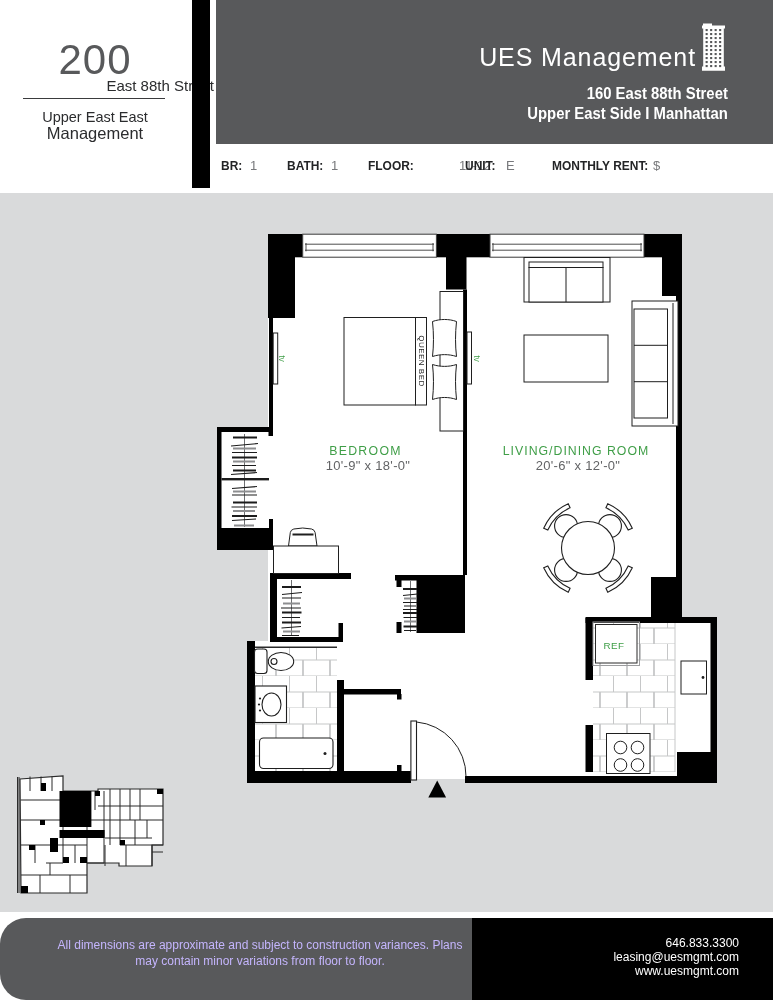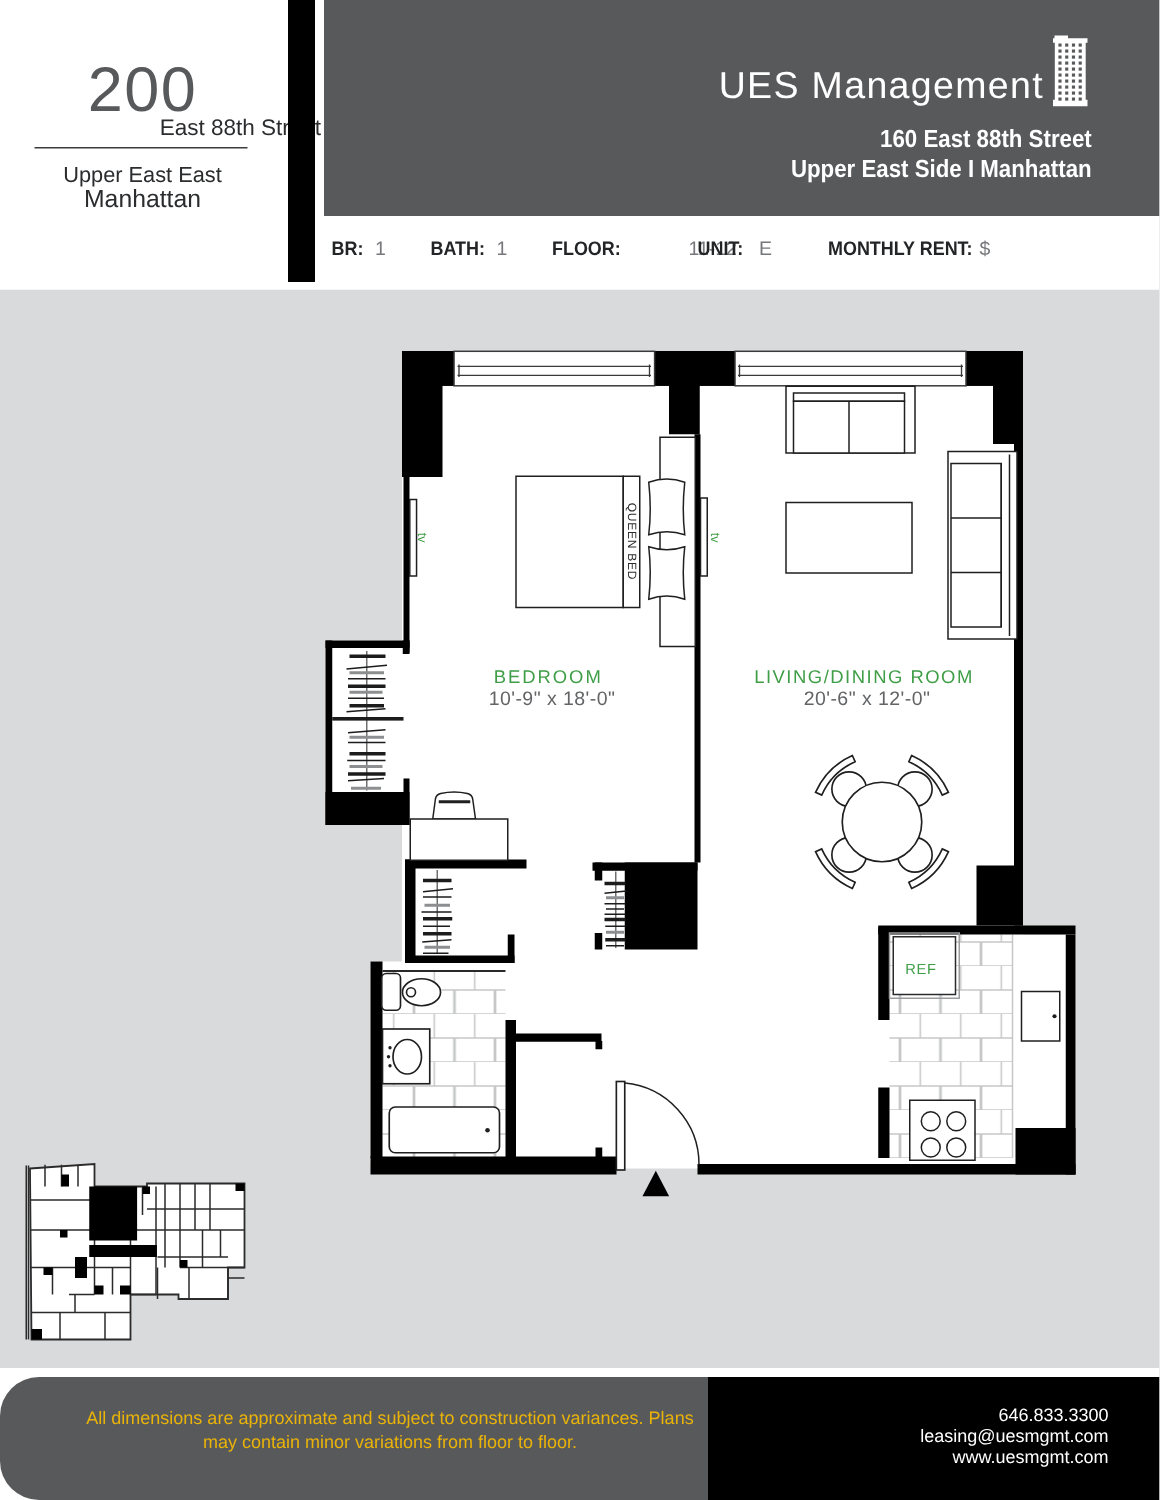--- a/index.html
+++ b/index.html
@@ -8,21 +8,21 @@
   .abs{position:absolute;}
 </style>
 </head>
 <body>
 
 <div class="abs" style="left:0;top:0;width:192px;height:193px;">
   <div class="abs" style="left:0;top:36px;width:190px;text-align:center;color:#58595b;font-size:42px;letter-spacing:1px;">200</div>
   <div class="abs" style="left:0;top:77px;width:190px;text-align:right;color:#2b2c2e;font-size:15px;margin-left:24px;">East 88th Street</div>
   <div class="abs" style="left:23px;top:98px;width:142px;height:1px;background:#3a3b3d;"></div>
   <div class="abs" style="left:0;top:109px;width:190px;text-align:center;color:#2b2c2e;font-size:14.5px;">Upper East East</div>
-  <div class="abs" style="left:0;top:124px;width:190px;text-align:center;color:#2b2c2e;font-size:16.5px;">Manhattan</div>
+  <div class="abs" style="left:0;top:124px;width:190px;text-align:center;color:#2b2c2e;font-size:16.5px;">Management</div>
 </div>
 
 <div class="abs" style="left:192px;top:0;width:18px;height:188px;background:#000;"></div>
 
 <div class="abs" style="left:216px;top:0;width:557px;height:144px;background:#58595b;">
   <div class="abs" style="right:77px;top:43px;color:#fff;font-size:25px;letter-spacing:0.9px;">UES Management</div>
 
   <svg class="abs" style="right:47px;top:22px;" width="25" height="50" viewBox="0 0 25 50">
     <path d="M1 6.5 L1 3.5 L2 3.5 L2 1.6 L11 1.6 L11 3.5 L24 3.5 L24 6.5 L22.8 6.5 L22.8 44.5 L24 44.5 L24 48.8 L1 48.8 L1 44.5 L2.2 44.5 L2.2 6.5 Z" fill="#fff"></path>
     <g fill="#58595b">
@@ -290,18 +290,18 @@
     <rect x="29" y="845" width="6" height="5"></rect>
     <rect x="95" y="791" width="5" height="5"></rect>
     <rect x="120" y="840" width="5" height="5"></rect>
     <rect x="157" y="789" width="6" height="5"></rect>
     <rect x="21" y="886" width="7" height="7"></rect>
     <rect x="80" y="857" width="7" height="6"></rect>
     <rect x="40" y="820" width="5" height="5"></rect>
   </g>
 </svg>
 
-<div class="abs" style="left:0;top:918px;width:520px;height:82px;background:#58595b;color:#eab308;border-radius:26px;">
+<div class="abs" style="left:0;top:918px;width:520px;height:82px;background:#58595b;color:#c4b5fd;border-radius:26px;">
   <div style="margin-top:19px;text-align:center;font-size:12px;line-height:16px;">All dimensions are approximate and subject to construction variances. Plans<br>may contain minor variations from floor to floor.</div>
 </div>
 <div class="abs" style="left:472px;top:918px;width:301px;height:82px;background:#000;color:#fff;">
   <div style="margin-top:18px;margin-right:34px;text-align:right;font-size:12px;line-height:14px;">646.833.3300<br>leasing@uesmgmt.com<br>www.uesmgmt.com</div>
 </div>
 
 </body></html>

